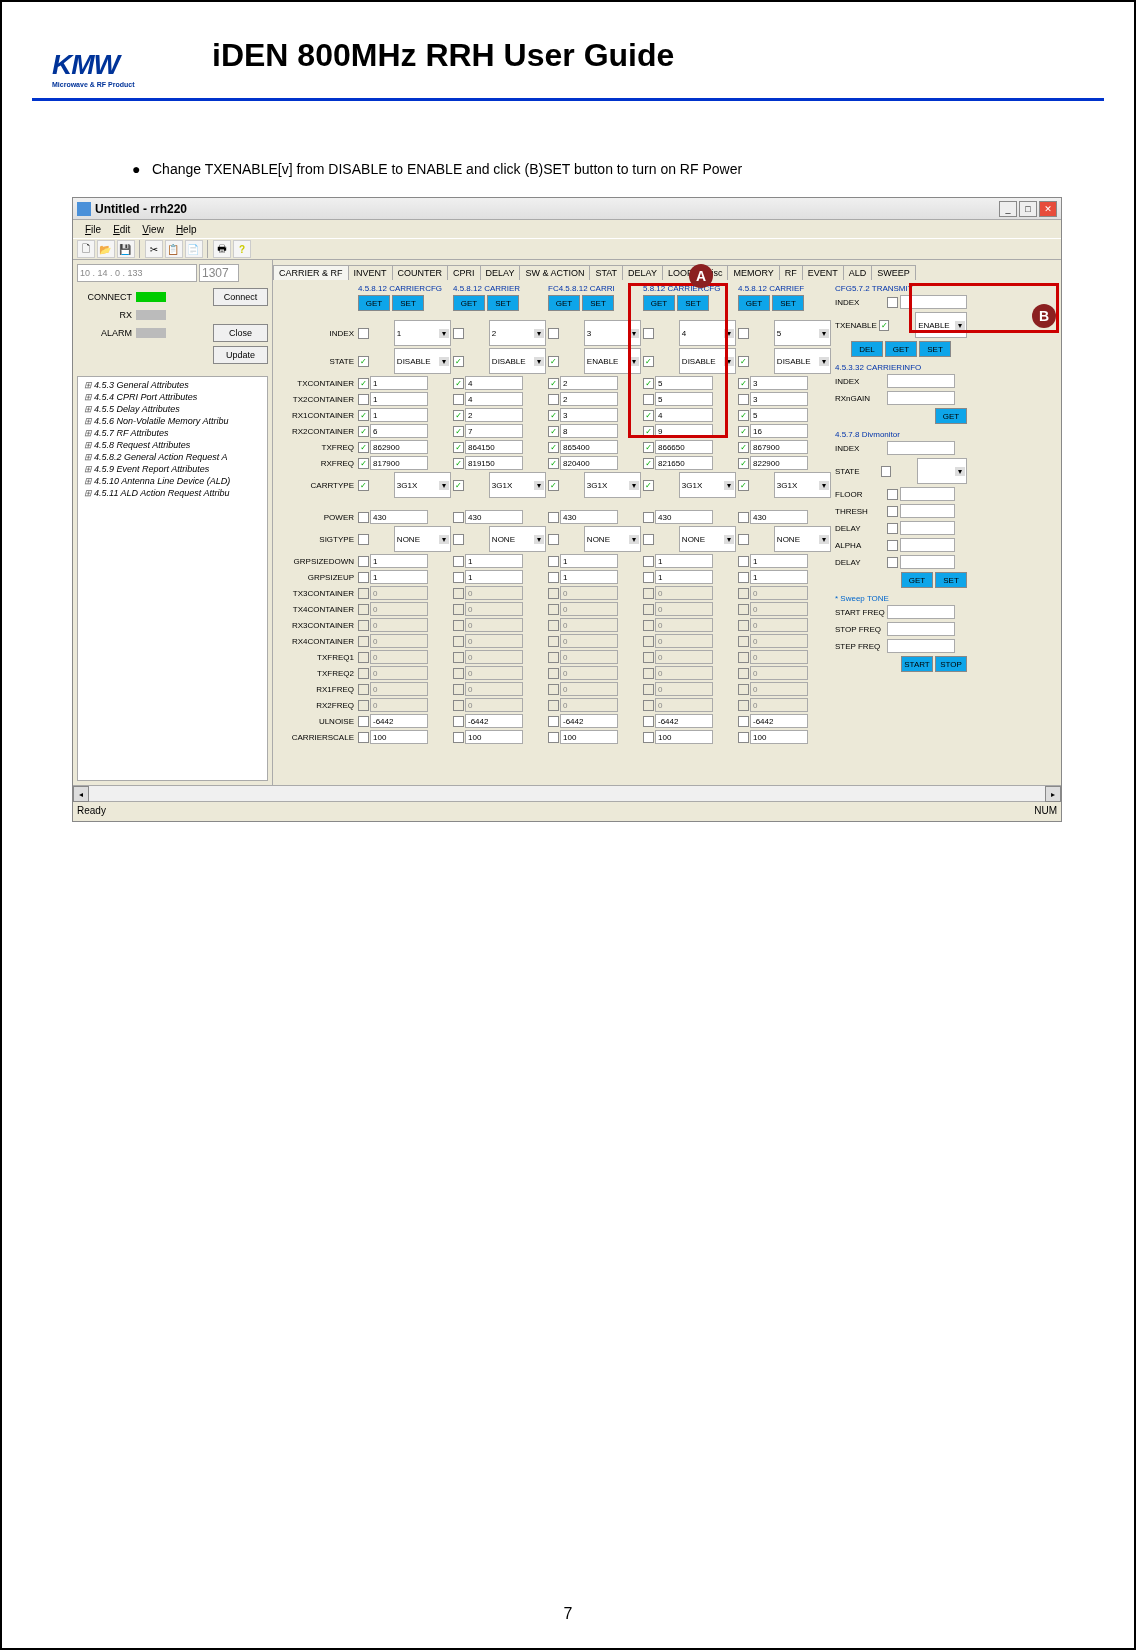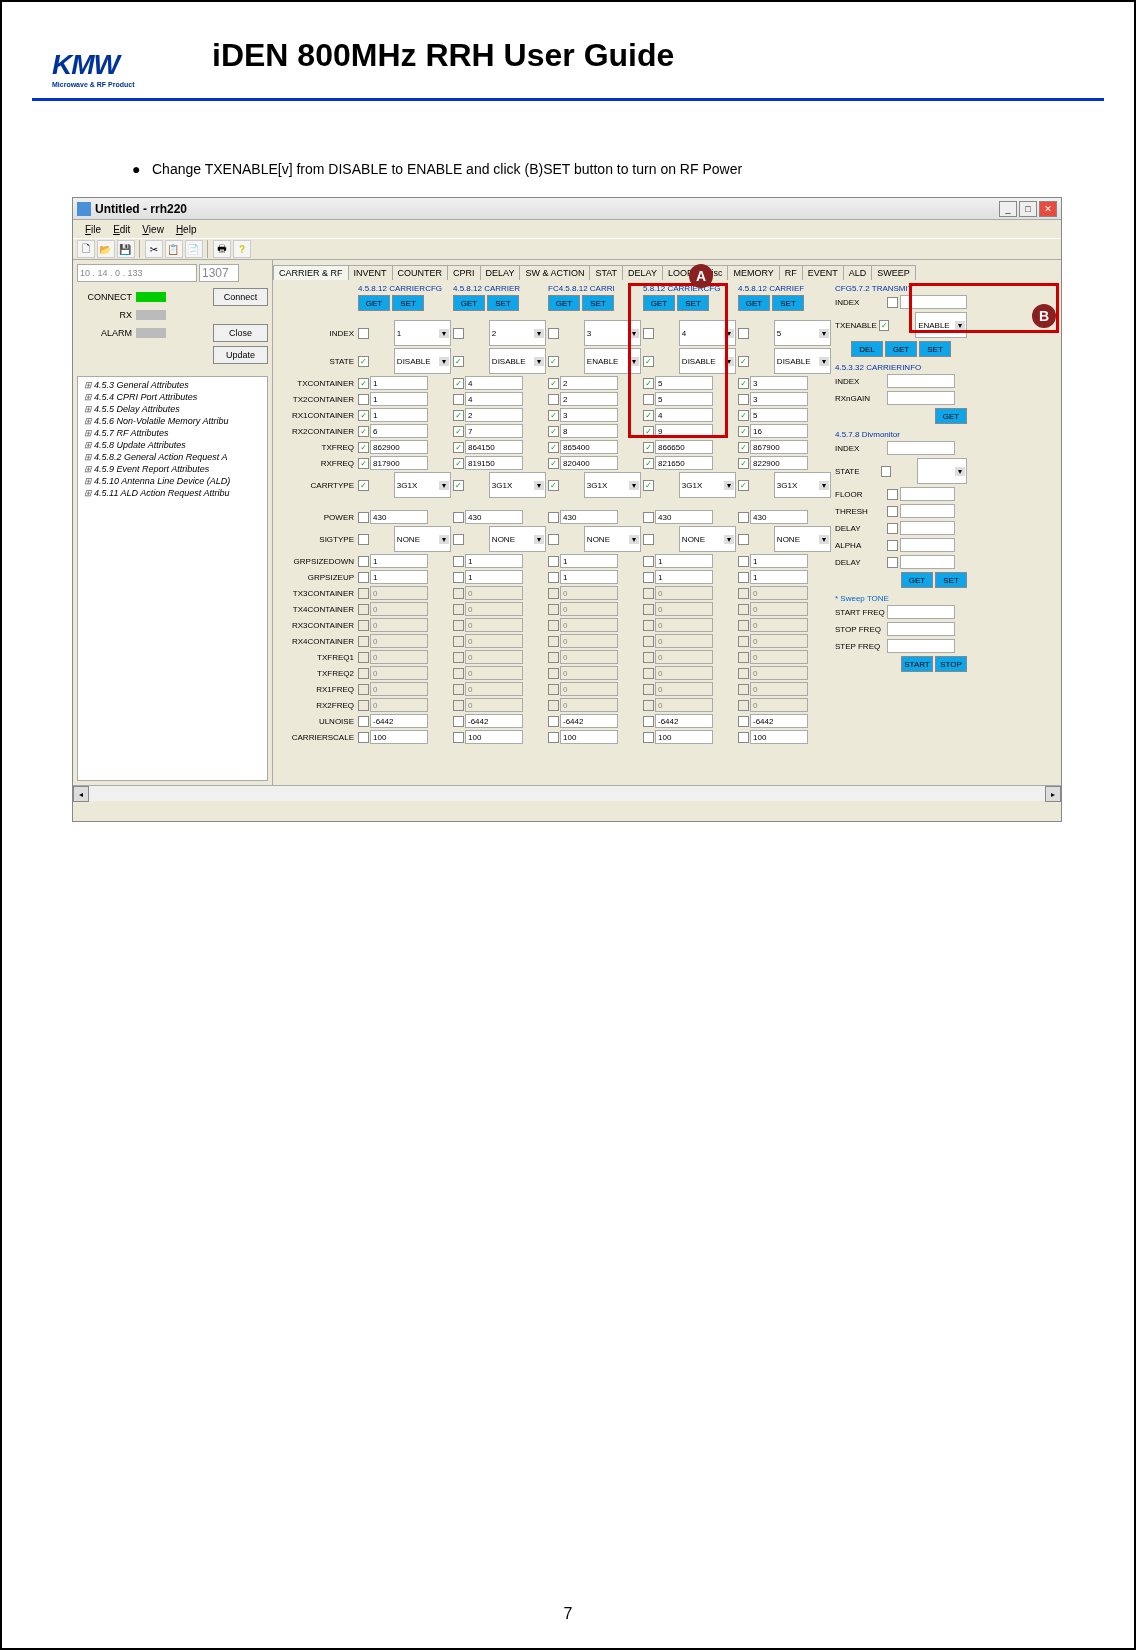--- a/index.html
+++ b/index.html
@@ -149,21 +149,21 @@
       <div class="statrow">
         <span></span>
         <div class="lbtn">Update</div>
       </div>
       <div class="tree">
         <div class="tree-item">4.5.3 General Attributes</div>
         <div class="tree-item">4.5.4 CPRI Port Attributes</div>
         <div class="tree-item">4.5.5 Delay Attributes</div>
         <div class="tree-item">4.5.6 Non-Volatile Memory Attribu</div>
         <div class="tree-item">4.5.7 RF Attributes</div>
-        <div class="tree-item">4.5.8 Update Attributes</div>
+        <div class="tree-item">4.5.8 Request Attributes</div>
         <div class="tree-item">4.5.8.2 General Action Request A</div>
         <div class="tree-item">4.5.9 Event Report Attributes</div>
         <div class="tree-item">4.5.10 Antenna Line Device (ALD)</div>
         <div class="tree-item">4.5.11 ALD Action Request Attribu</div>
       </div>
     </div>
 
     <div class="rightpanel">
       <div class="tabs">
         <div class="tab active">CARRIER &amp; RF</div>
@@ -1074,15 +1074,19 @@
           </div>
         </div>
     </div>
   </div>
 
   <div class="scrollbar-h">
     <div class="scroll-arrow">◂</div>
     <div class="scroll-track"></div>
     <div class="scroll-arrow">▸</div>
   </div>
+  <div class="statusbar">
+    <span>Ready</span>
+    <span>NUM</span>
+  </div>
 </div>
 
 <div class="page-number">7</div>
 
 </body></html>

